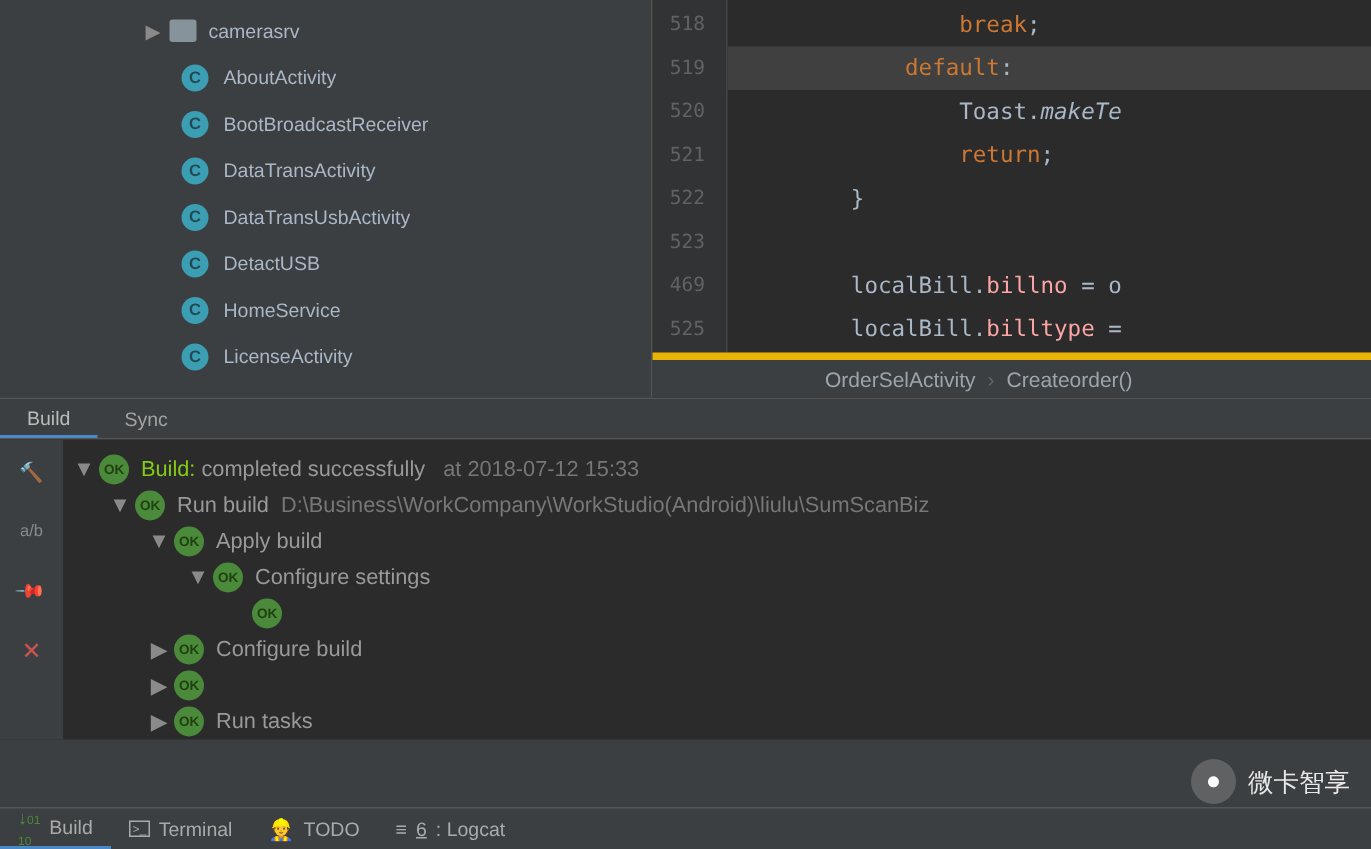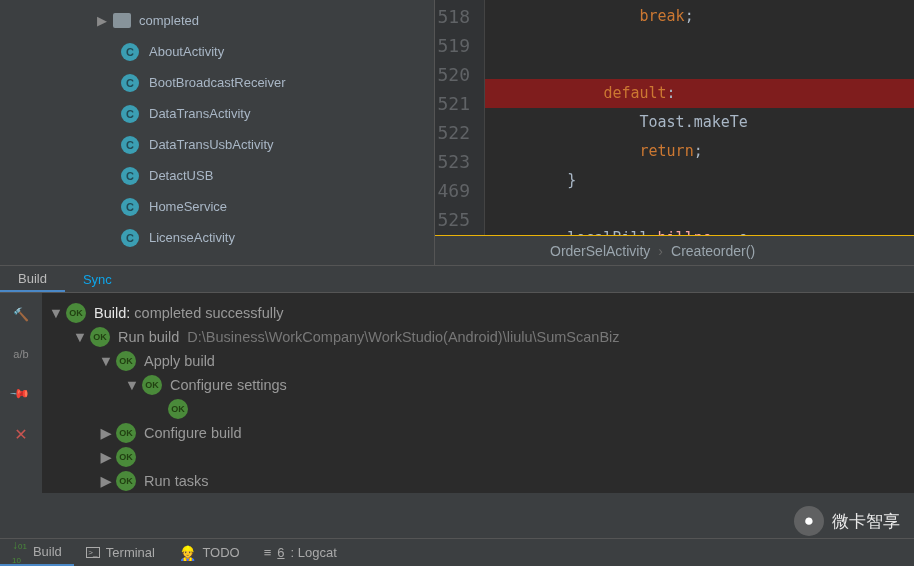--- a/index.html
+++ b/index.html
@@ -6,62 +6,62 @@
 body { width: 914px; height: 566px; background: #3c3f41; font-family: "Segoe UI", sans-serif; font-size: 13px; color: #a9b7c6; overflow: hidden; position: relative; }
 .top-area { display: flex; height: 265px; }
 .project-tree { width: 434px; background: #3c3f41; padding-top: 5px; overflow: hidden; }
 .tree-row { display: flex; align-items: center; height: 31px; padding-left: 95px; cursor: pointer; }
 .tree-row.folder { padding-left: 95px; }
 .tri { width: 14px; display: inline-flex; justify-content: center; color: #8a8a8a; margin-right: 4px; }
 .folder-icon { width: 18px; height: 15px; background: #87939a; border-radius: 2px; display: inline-block; margin-right: 8px; }
 .class-icon { width: 18px; height: 18px; border-radius: 50%; background: #3b9eb3; color: #214a55; display: inline-flex; align-items: center; justify-content: center; font-size: 11px; font-weight: bold; margin-right: 10px; margin-left: 26px; }
 .editor-area { flex: 1; background: #2b2b2b; display: flex; flex-direction: column; border-left: 1px solid #555; }
 .gutter-code { display: flex; flex: 1; overflow: hidden; }
-.gutter { width: 50px; background: #313335; text-align: right; padding-right: 14px; padding-top: 2px; color: #606366; font-family: Consolas, monospace; font-size: 18px; line-height: 29px; border-right: 1px solid #444; }
+.gutter { width: 50px; background: #313335; text-align: right; padding-right: 14px; padding-top: 2px; color: #606366; font-family: Consolas, monospace; font-size: 13px; line-height: 29px; border-right: 1px solid #444; }
 .code { flex: 1; padding-top: 2px; padding-left: 10px; font-family: Consolas, monospace; font-size: 15px; line-height: 29px; white-space: pre; color: #a9b7c6; }
 .kw { color: #cc7832; }
 .str { color: #fca5a5; }
-.it { }
-.line-hl { background: #7f1d1d; display: block; margin-left: -10px; padding-left: 10px; margin-top: 48px; }
-.breadcrumb { height: 30px; background: #3c3f41; border-top: 1px solid #eab308; display: flex; align-items: center; padding-left: 115px; color: #9aa5ad; font-size: 14px; }
+.it { font-style: italic; }
+.line-hl { background: #404040; display: block; margin-left: -10px; padding-left: 10px; }
+.breadcrumb { height: 30px; background: #3c3f41; border-top: 5px solid #eab308; display: flex; align-items: center; padding-left: 115px; color: #9aa5ad; font-size: 14px; }
 .tabs-bar { height: 28px; background: #3c3f41; border-top: 1px solid #555; border-bottom: 1px solid #555; display: flex; align-items: stretch; }
-.tab { padding: 0 18px; display: flex; align-items: center; color: #0ea5e9; cursor: pointer; }
+.tab { padding: 0 18px; display: flex; align-items: center; color: #a3a3a3; cursor: pointer; }
 .tab.active { color: #bbb; border-bottom: 2px solid #4a88c7; }
 .build-panel { display: flex; height: 200px; background: #2b2b2b; }
 .side-icons { width: 42px; background: #3c3f41; display: flex; flex-direction: column; align-items: center; padding-top: 10px; gap: 18px; }
 .side-btn { width: 22px; height: 22px; display: flex; align-items: center; justify-content: center; cursor: pointer; color: #8a8a8a; }
 .hammer { color: #4a8a3a; }
 .pin { color: #9a6aaa; transform: rotate(45deg); }
 .x-btn { color: #c75450; font-size: 16px; }
 .build-tree { flex: 1; padding-top: 8px; font-size: 14.5px; color: #999; }
 .brow { display: flex; align-items: center; height: 24px; }
 .btri { width: 16px; display: inline-flex; justify-content: center; color: #8a8a8a; margin-right: 2px; }
 .ok-badge { width: 20px; height: 20px; border-radius: 50%; background: #4a8a3a; color: #214011; display: inline-flex; align-items: center; justify-content: center; font-size: 9px; font-weight: bold; margin-right: 8px; }
-.bold-w { color: #e5e5e5; }
+.bold-w { color: #84cc16; }
 .dim { color: #777; }
 .bottom-bar { position: absolute; bottom: 0; left: 0; right: 0; height: 28px; background: #3c3f41; border-top: 1px solid #555; display: flex; align-items: stretch; }
 .bbtn { display: flex; align-items: center; padding: 0 12px; color: #aaa; gap: 6px; cursor: pointer; font-size: 13px; }
 .bbtn.active { border-bottom: 2px solid #4a88c7; }
 .build-ic { color: #4a8a3a; font-size: 12px; }
 .term-ic { width: 14px; height: 11px; border: 1px solid #aaa; display: inline-flex; align-items: center; justify-content: center; font-size: 8px; }
 .todo-ic { font-size: 14px; }
 .logcat-ic { color: #aaa; }
 .watermark { position: absolute; right: 14px; bottom: 30px; display: flex; align-items: center; gap: 8px; color: #e8e8e8; font-size: 17px; }
 .wm-circle { width: 30px; height: 30px; border-radius: 50%; background: rgba(120,120,120,0.6); display: flex; align-items: center; justify-content: center; font-size: 17px; color: #fff; }
 .underline { text-decoration: underline; }
 </style>
 </head>
 <body>
 
 <div class="top-area">
   <div class="project-tree">
     <div class="tree-row folder">
       <span class="tri">▶</span>
       <span class="folder-icon"></span>
-      <span>completed</span>
+      <span>camerasrv</span>
     </div>
     <div class="tree-row">
         <span class="class-icon">C</span>
         <span>AboutActivity</span>
       </div>
     <div class="tree-row">
         <span class="class-icon">C</span>
         <span>BootBroadcastReceiver</span>
       </div>
     <div class="tree-row">
@@ -125,21 +125,21 @@
 <div class="build-panel">
   <div class="side-icons">
     <div class="side-btn hammer">🔨</div>
     <div class="side-btn" style="font-size:11px">a/b</div>
     <div class="side-btn pin">📌</div>
     <div class="side-btn x-btn">✕</div>
   </div>
   <div class="build-tree">
     <div class="brow" style="padding-left:6px">
       <span class="btri">▼</span><span class="ok-badge">OK</span>
-      <span class="bold-w">Build:</span>&nbsp;<span>completed successfully</span>&nbsp;&nbsp;&nbsp;
+      <span class="bold-w">Build:</span>&nbsp;<span>completed successfully</span>&nbsp;&nbsp;&nbsp;<span class="dim">at 2018-07-12 15:33</span>
     </div>
     <div class="brow" style="padding-left:30px">
       <span class="btri">▼</span><span class="ok-badge">OK</span>
       <span>Run build</span>&nbsp;&nbsp;<span class="dim">D:\Business\WorkCompany\WorkStudio(Android)\liulu\SumScanBiz</span>
     </div>
     <div class="brow" style="padding-left:56px">
       <span class="btri">▼</span>
         <span class="ok-badge">OK</span>
       <span>Apply build</span>
     </div>

